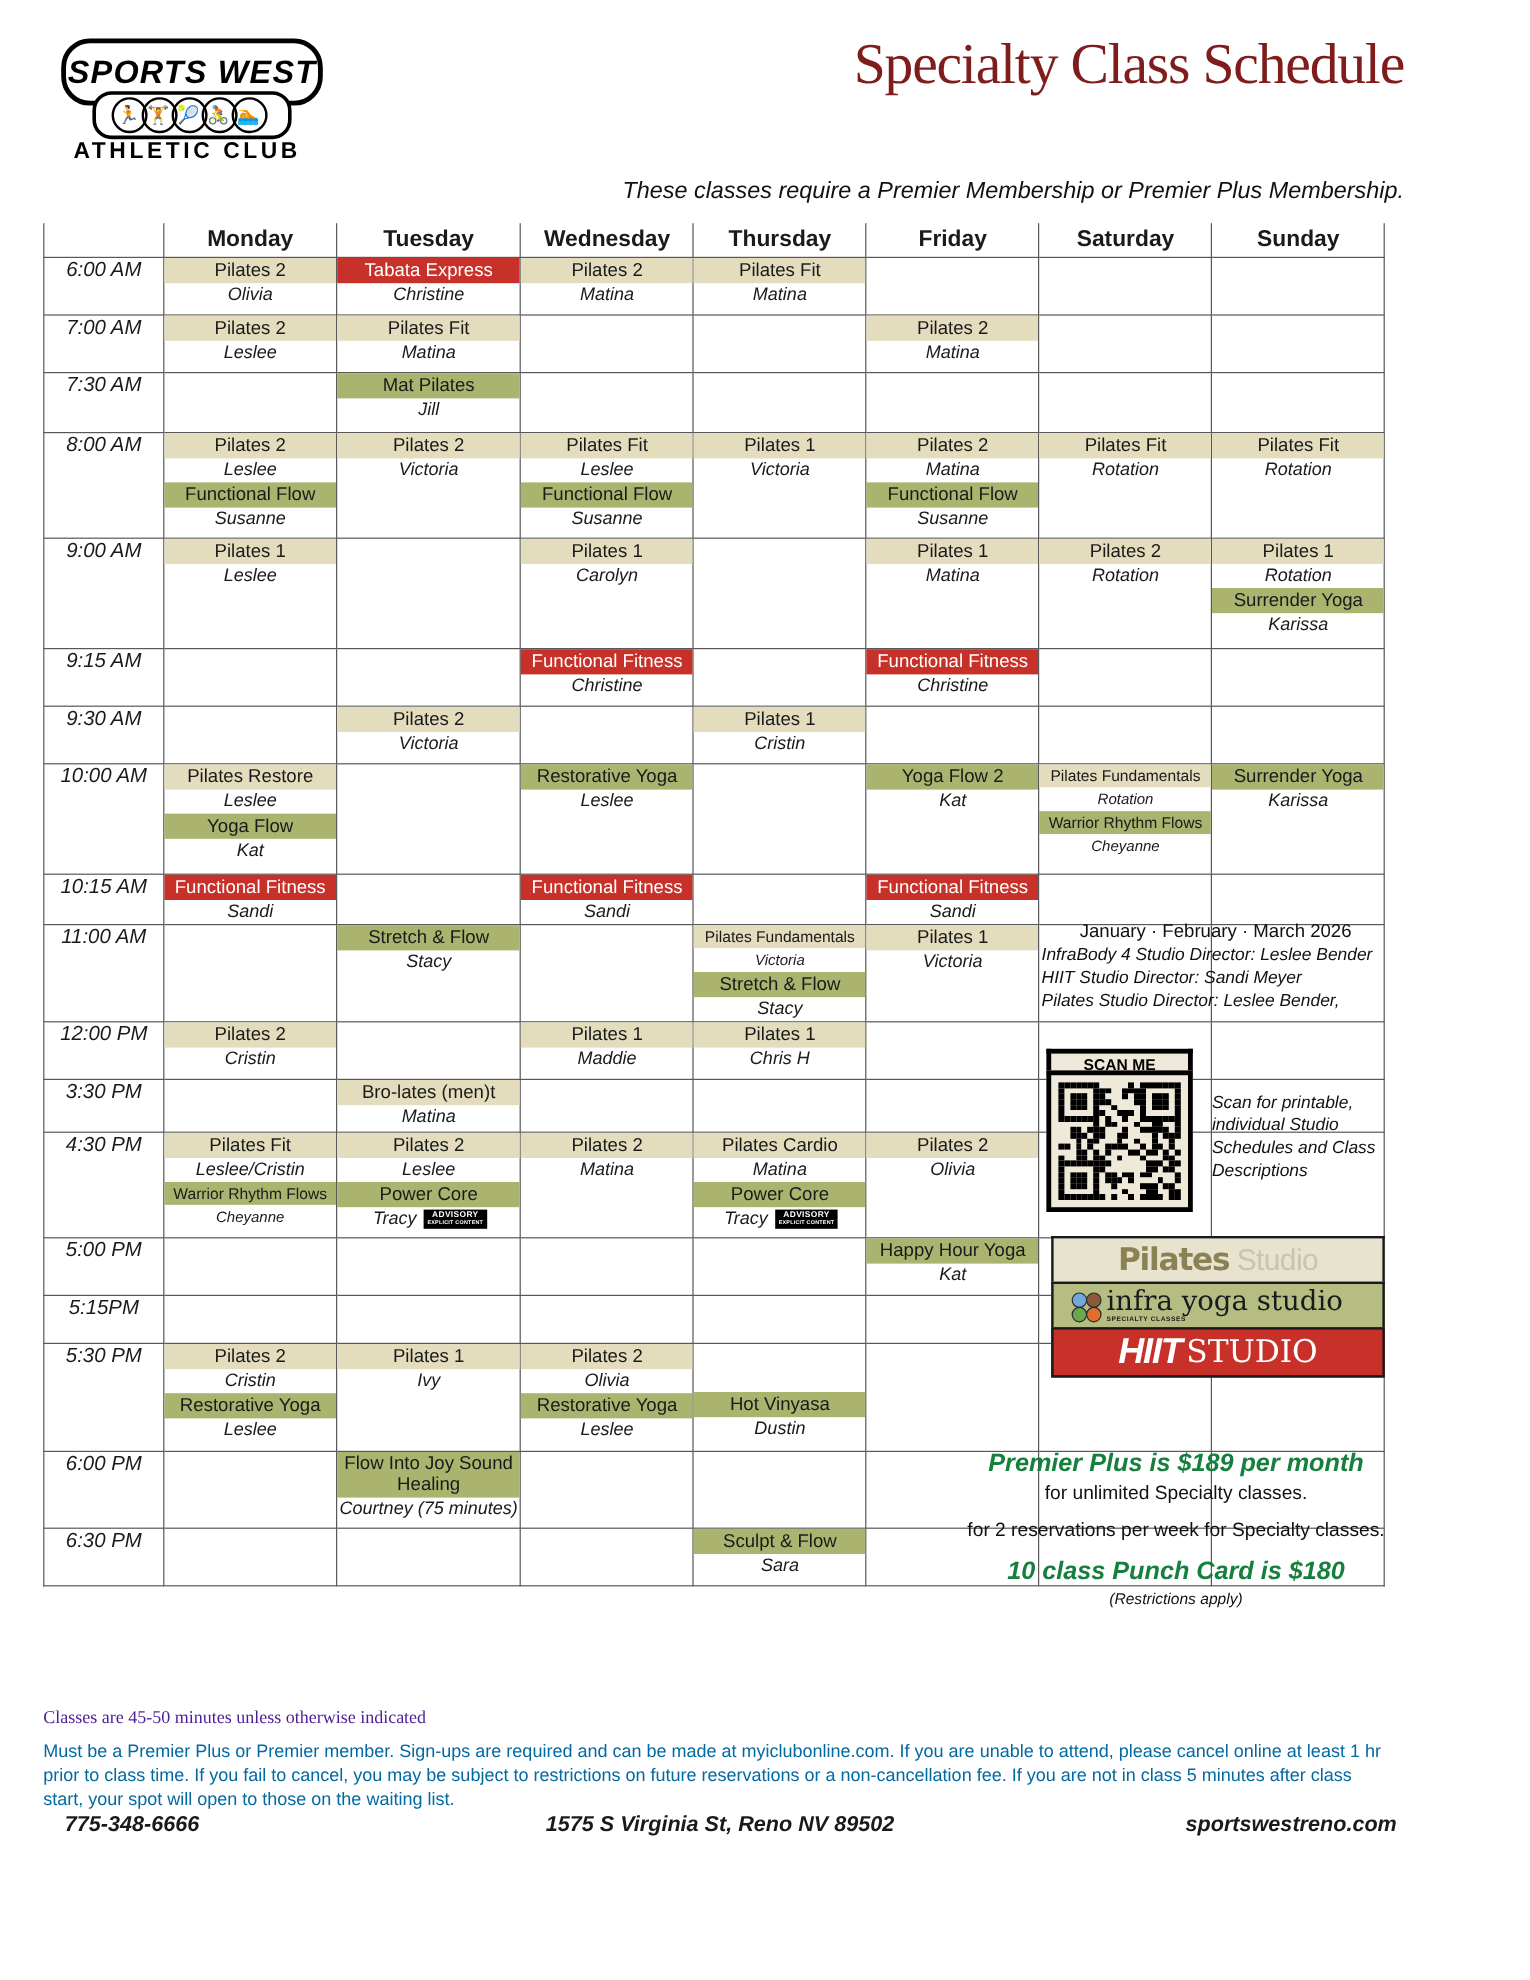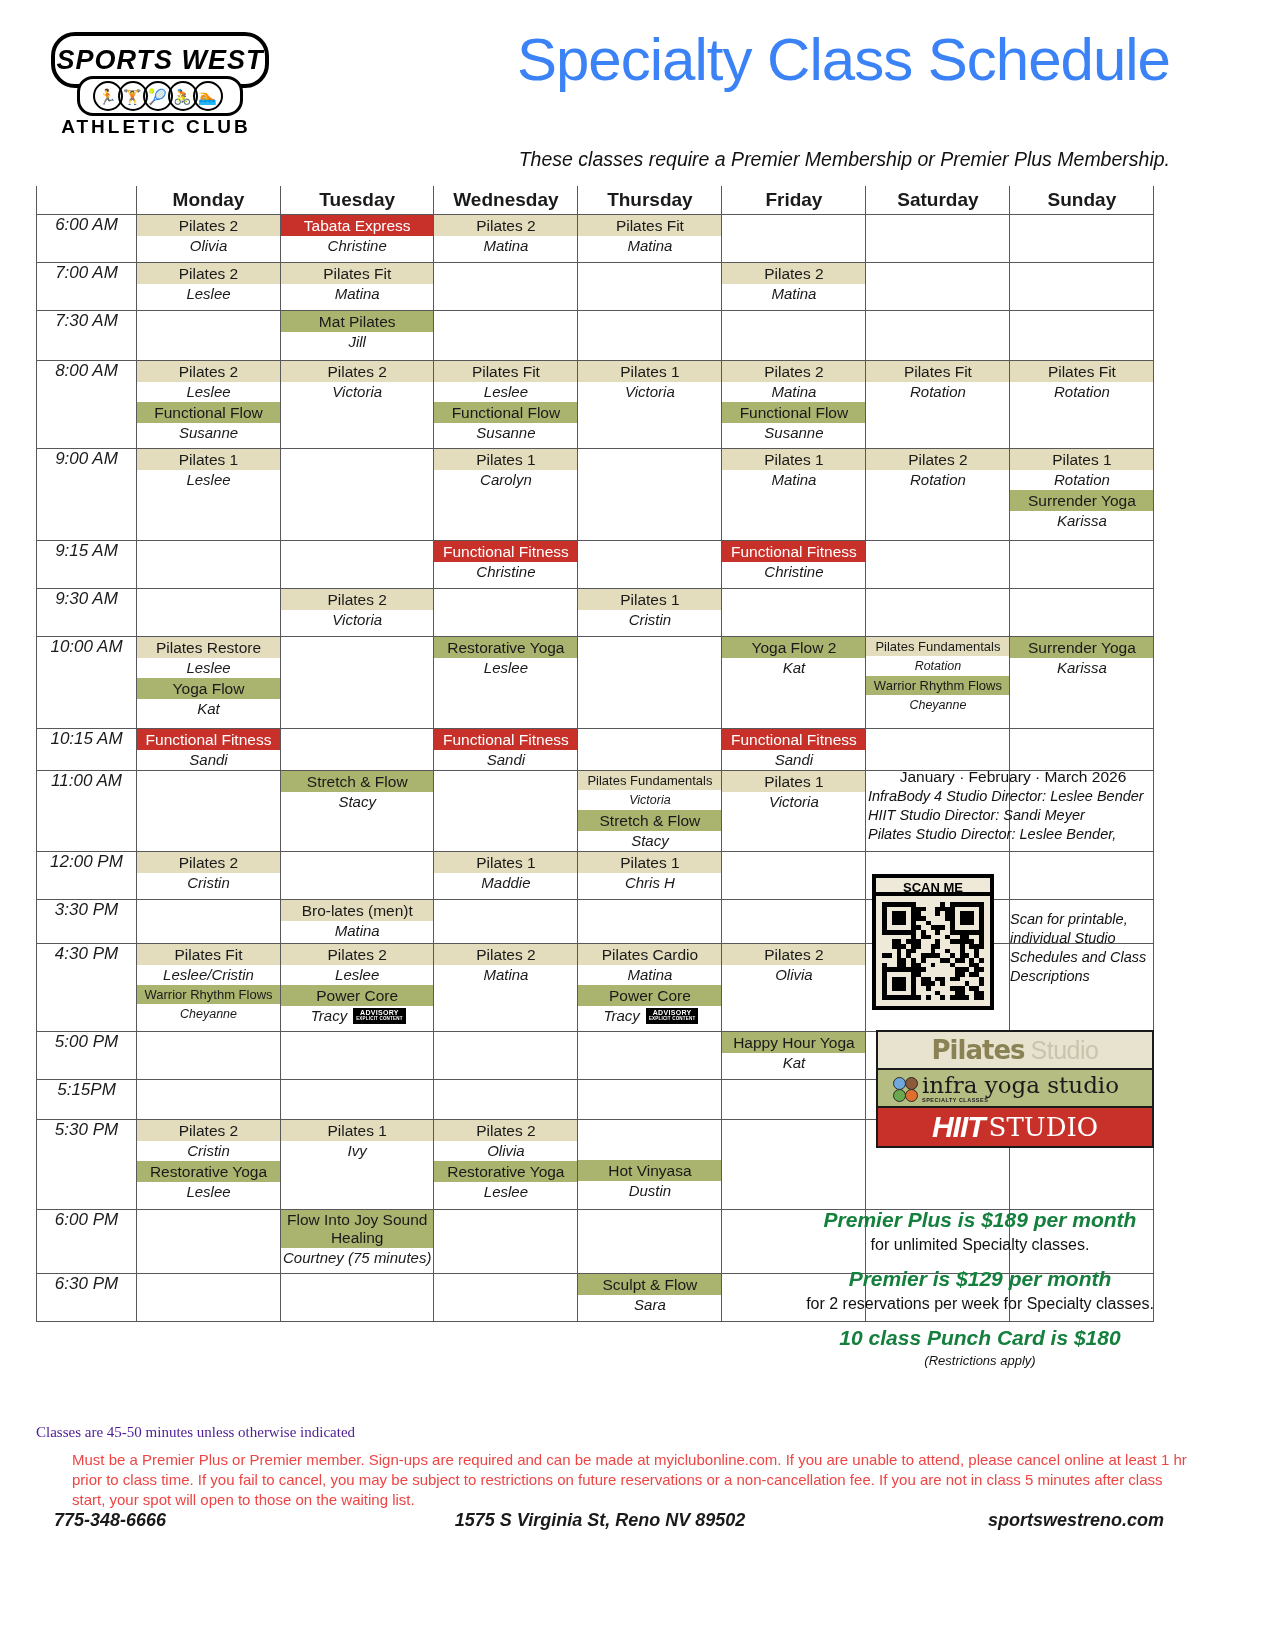--- a/index.html
+++ b/index.html
@@ -36,23 +36,23 @@
     margin-left:-5px;display:flex;align-items:center;justify-content:center;
     font-size:15px;line-height:1;background:transparent;
   }
   .logo-sub{
     position:absolute;left:6px;top:84px;width:210px;text-align:center;
     font-weight:bold;font-size:19px;letter-spacing:3px;color:#000;
   }
   .title{
     position:absolute;left:300px;top:30px;width:870px;
     text-align:right;
-    font-size:60px;line-height:1;
-    color:#3b82f6;
-    font-family:Liberation Sans, sans-serif;
+    font-size:48px;line-height:1;
+    color:#7f1d1d;
+    font-family:Liberation Serif, serif;
     font-weight:400;
     letter-spacing:-1px;
     white-space:nowrap;
   }
   .subtitle{
     position:absolute;left:300px;top:148px;width:870px;text-align:right;
     font-style:italic;font-size:19.5px;color:#111;
   }
 
   
@@ -167,21 +167,21 @@
   .pricing{position:absolute;left:800px;top:1206px;width:360px;text-align:center;}
   .pr-big{font-weight:bold;font-style:italic;font-size:21px;line-height:28px;color:#15803d;}
   .pr-sm{font-size:16px;line-height:21px;color:#111;}
   .pr-gap{height:10px;}
   .pr-tiny{font-size:13px;font-style:italic;line-height:18px;color:#111;}
 
   
   .note45{position:absolute;left:36px;top:1424px;font-size:15px;color:#4c1d95;font-family:Liberation Serif, serif;}
   .disclaimer{
     position:absolute;left:36px;top:1450px;width:1128px;
-    font-size:15px;line-height:20px;color:#ef4444;text-align:left;margin-left:36px;
+    font-size:15px;line-height:20px;color:#0369a1;text-align:left;
   }
   .contact{position:absolute;left:36px;top:1510px;width:1128px;height:30px;}
   .contact .c-l{position:absolute;left:18px;top:0;font-style:italic;font-weight:bold;font-size:18px;}
   .contact .c-c{position:absolute;left:0;right:0;text-align:center;font-style:italic;font-weight:bold;font-size:18px;}
   .contact .c-r{position:absolute;right:0;top:0;font-style:italic;font-weight:bold;font-size:18px;}
 </style>
 </head>
 <body>
 
 <div class="page">
@@ -1069,21 +1069,20 @@
     <div class="st-hiit">
       <span class="h1">HIIT</span>
       <span class="h2">STUDIO</span>
     </div>
   </div>
 
   <div class="pricing">
     <div class="pr-big">Premier Plus is $189 per month</div>
     <div class="pr-sm">for unlimited Specialty classes.</div>
     <div class="pr-gap"></div>
-    <div class="pr-big">Premier is $129 per month</div>
     <div class="pr-sm">for 2 reservations per week for Specialty classes.</div>
     <div class="pr-gap"></div>
     <div class="pr-big">10 class Punch Card is $180</div>
     <div class="pr-tiny">(Restrictions apply)</div>
   </div>
 
   <div class="note45">Classes are 45-50 minutes unless otherwise indicated</div>
   <div class="disclaimer">Must be a Premier Plus or Premier member. Sign-ups are required and can be made at myiclubonline.com.  If you are unable to attend, please cancel online at least 1 hr  prior to class time. If you fail to cancel, you may be subject to restrictions on future reservations or a non-cancellation fee.  If you are not in class 5 minutes after class start, your spot will open to those on the waiting list.</div>
   <div class="contact">
     <div class="c-l">775-348-6666</div>

